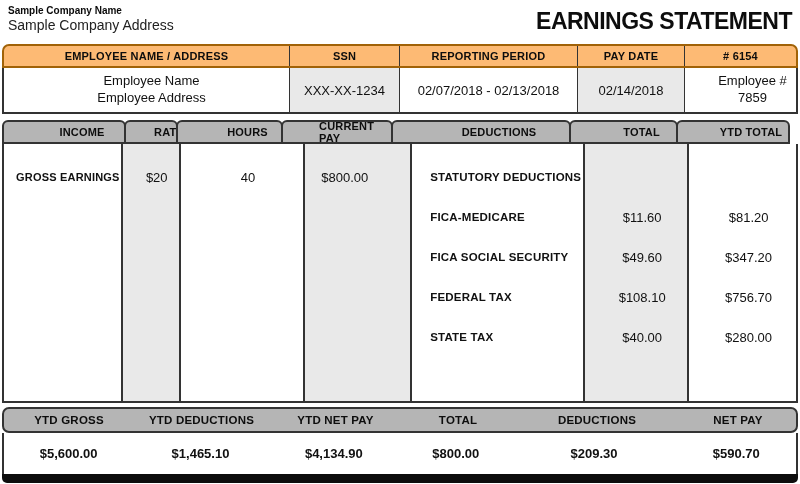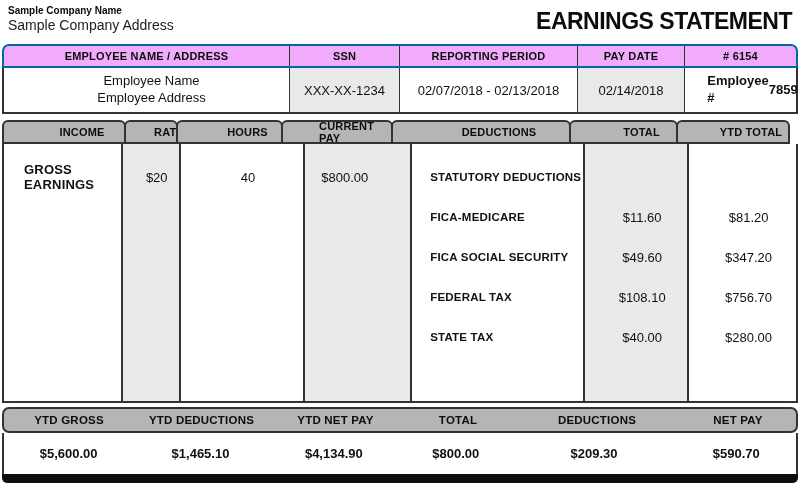--- a/index.html
+++ b/index.html
@@ -12,41 +12,41 @@
   .company { position:absolute; top:5px; left:8px; line-height:1.2; }
   .company-name { font-size:10px; font-weight:bold; color:#0a0a0a; }
   .company-address { font-size:14px; color:#222;text-align:right; }
   .statement-title {
     position:absolute; top:8px; right:8px;
     font-size:23px; font-weight:bold; letter-spacing:-0.5px; color:#0d0d0d;
   }
   
   .stub { position:absolute; left:2px; top:44px; width:796px; }
   .hdr-bar {
-    display:flex; height:24px; background:#f0abfc;
-    border:2px solid #0369a1; border-radius:7px 7px 0 0; align-items:stretch;
+    display:flex; height:24px; background:#fdba74;
+    border:2px solid #a16207; border-radius:7px 7px 0 0; align-items:stretch;
   }
   .hdr-bar .seg {
     display:flex; align-items:center; justify-content:center;
     font-size:11px; font-weight:bold; letter-spacing:0.2px; color:#0d0d0d;
   }
   .hdr-bar .seg + .seg { border-left:1.5px solid #333; }
   .w1{width:285px;} .w2{width:110px;} .w3{width:178px;} .w4{width:107px;} .w5{width:112px;}
 
   .vals1 {
     display:flex; height:46px;
     border-left:2px solid #333; border-right:2px solid #333; border-bottom:2px solid #333;
     background:#fff;
   }
   .vals1 .cell { display:flex; align-items:center; justify-content:center; font-size:13px; }
   .vals1 .cell + .cell { border-left:1.5px solid #333; }
   .vals1 .shade { background:#e9e9e9; }
   .cell-empname { flex-direction:column; align-items:flex-start; justify-content:center; padding-left:10px; line-height:1.3; }
   .cell-ssn { font-size:14px; }
-  .cell-empnum { flex-direction:row; align-items:flex-start; justify-content:center; padding-left:24px; line-height:1.3;font-weight:bold; }
+  .cell-empnum { flex-direction:column; align-items:flex-start; justify-content:center; padding-left:24px; line-height:1.3; }
 
   .gap6 { height:6px; } .gap4 { height:4px; }
 
   
   .hdr-tabs { display:flex; height:24px; }
   .hdr-tabs .tab {
     background:#b5b5b5; border:2px solid #333; border-radius:6px 6px 0 0;
     display:flex; align-items:center; justify-content:center;
     font-size:11px; font-weight:bold; letter-spacing:0.2px; color:#0d0d0d;padding-left:36px;
   }
@@ -56,21 +56,21 @@
 
   .body { display:flex; height:259px; background:#fff; }
   .body .col { border-left:2px solid #333; border-bottom:2px solid #333; }
   .body .col:last-child { border-right:2px solid #333; }
   .body .shade { background:#e9e9e9; }
   .c1{width:122px;} .c2{width:60px;} .c3{width:128px;} .c4{width:110px;}
   .c5{width:178px;} .c6{width:107px;} .c7{width:114px;}
   .rowset { margin-top:13px; }
   .brow { height:40px; display:flex; align-items:center; font-size:13px; }
   .brow.center { justify-content:center;margin-left:12px; }
-  .brow.lbl { font-size:13px; font-weight:bold; letter-spacing:0.2px; padding-left:20px; }
+  .brow.lbl { font-size:11px; font-weight:bold; letter-spacing:0.2px; padding-left:12px; }
   .brow.dlbl { font-size:11.5px; font-weight:bold; letter-spacing:0.2px; padding-left:18px; }
   .brow.padl { padding-left:16px; }
 
   
   .hdr-summary {
     display:flex; height:26px; background:#b5b5b5;
     border:2px solid #333; border-radius:7px; align-items:stretch;
   }
   .hdr-summary .seg {
     display:flex; align-items:center; justify-content:center;

